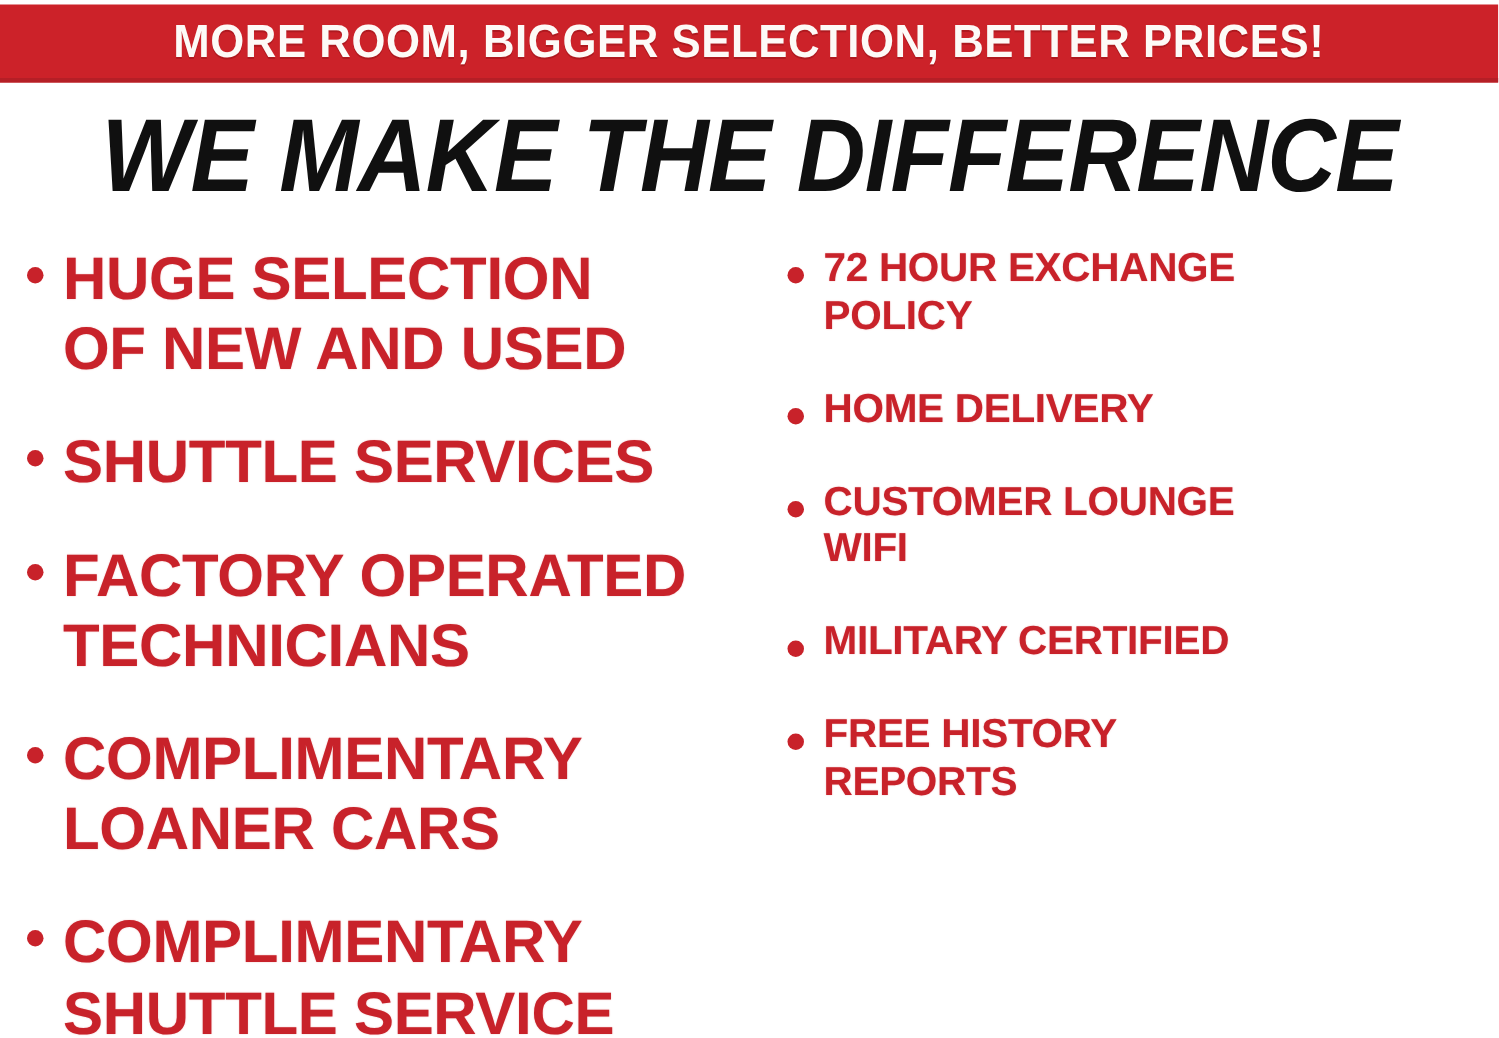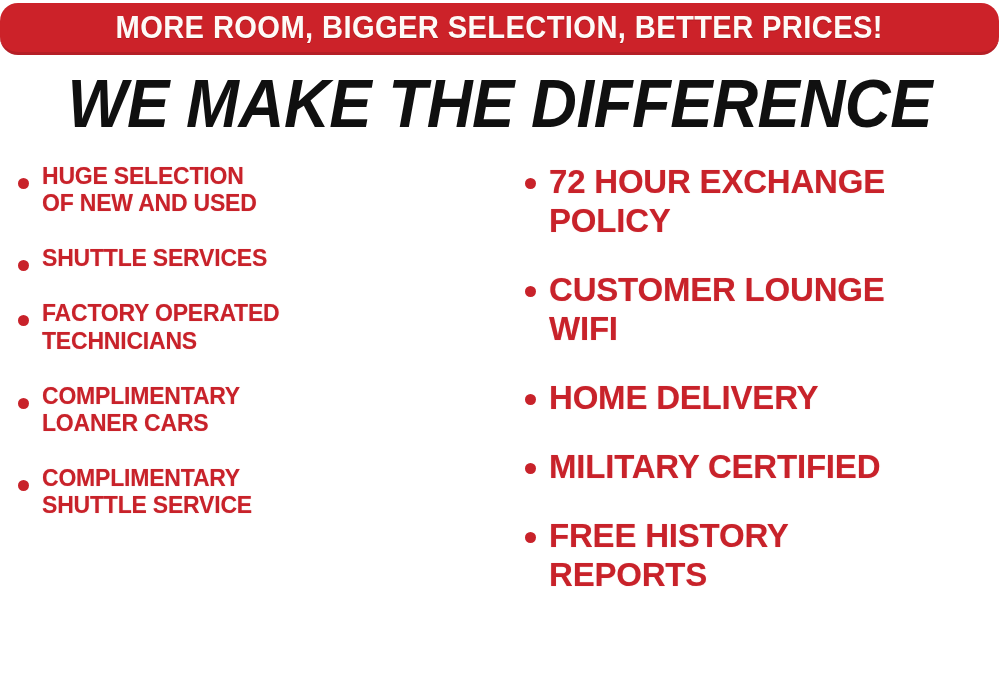--- a/index.html
+++ b/index.html
@@ -23,21 +23,20 @@
     left: 0;
     top: 3px;
     width: 999px;
     height: 52px;
     background: #cc2229;
     border-bottom: 3px solid #b51f26;
     display: flex;
     align-items: center;
     justify-content: center;
     box-sizing: border-box;
-    border-radius: 18px;
   }
   .banner-text {
     color: #fdfaf7;
     font-weight: bold;
     font-size: 31px;
     letter-spacing: 0.4px;
     line-height: 1;
     transform: scaleX(0.94);
     transform-origin: center;
     white-space: nowrap;
@@ -95,27 +94,27 @@
     width: 11px;
     height: 11px;
     border-radius: 50%;
     background: #c8222a;
     margin-top: 15px;
     margin-right: 13px;
   }
   .bullet-text {
     color: #c8222a;
     font-weight: bold;
-    font-size: 23px;
+    font-size: 40px;
     line-height: 1.18;
     letter-spacing: -0.2px;
     white-space: pre-line;
     text-shadow: 0 0 1px rgba(200,34,42,0.35);
   }
-  .col-right .bullet-text { font-size: 33px; }
+  .col-right .bullet-text { font-size: 27px; }
 </style>
 </head>
 <body>
 
 <div id="ad">
 
   <div class="banner">
     <div class="banner-text">MORE ROOM, BIGGER SELECTION, BETTER PRICES!</div>
   </div>
 
@@ -153,26 +152,26 @@
     </div>
 
     <div class="col col-right">
       <div class="bullet-item">
         <span class="dot"></span>
         <span class="bullet-text">72 HOUR EXCHANGE
 POLICY</span>
       </div>
       <div class="bullet-item">
         <span class="dot"></span>
-        <span class="bullet-text">CUSTOMER LOUNGE
-WIFI</span>
+        <span class="bullet-text">HOME DELIVERY</span>
       </div>
       <div class="bullet-item">
         <span class="dot"></span>
-        <span class="bullet-text">HOME DELIVERY</span>
+        <span class="bullet-text">CUSTOMER LOUNGE
+WIFI</span>
       </div>
       <div class="bullet-item">
         <span class="dot"></span>
         <span class="bullet-text">MILITARY CERTIFIED</span>
       </div>
       <div class="bullet-item">
         <span class="dot"></span>
         <span class="bullet-text">FREE HISTORY
 REPORTS</span>
       </div>

